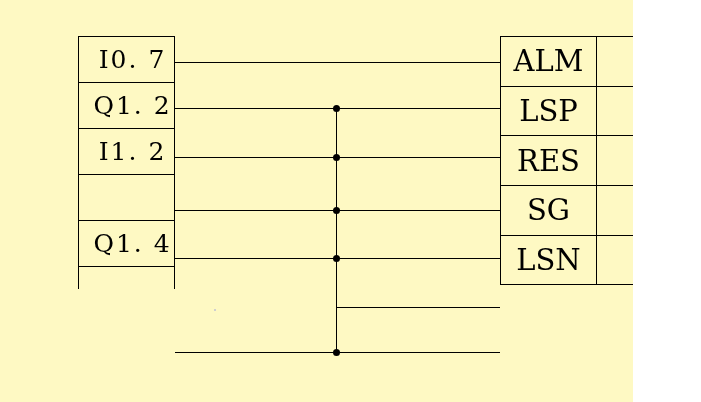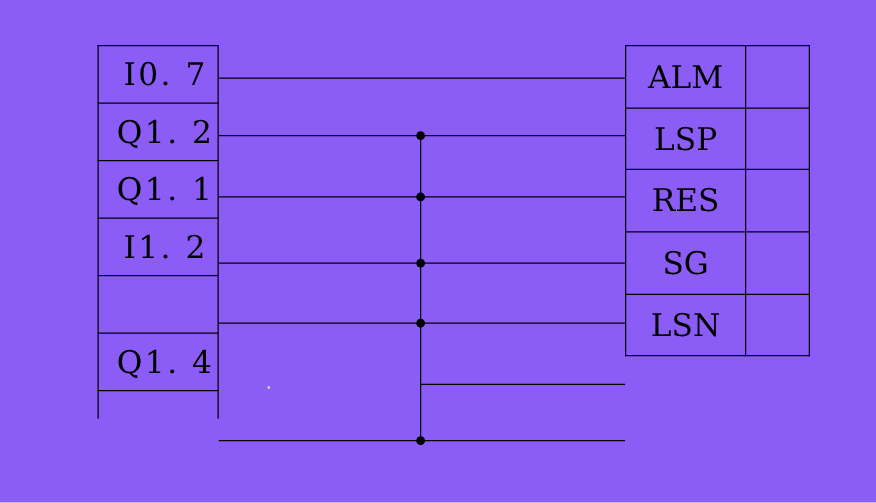--- a/index.html
+++ b/index.html
@@ -2,23 +2,23 @@
 <html><head>
 <meta charset="utf-8">
 <style>
   html, body {
     margin: 0;
     padding: 0;
     background: #ffffff;
   }
   #canvas {
     position: relative;
-    width: 701px;
+    width: 633px;
     height: 402px;
-    background: #8b5cf6;
+    background: #fef9c3;
     overflow: hidden;
     font-family: "DejaVu Serif", "Liberation Serif", serif;
   }
 
   
   .hwire {
     position: absolute;
     height: 0;
     border-top: 1.6px solid #000000;
   }
@@ -88,42 +88,39 @@
   #right-table {
     left: 500px;
     top: 36px;
     width: 145px;
   }
   #right-table td {
     height: 48.7px;
   }
   #right-table td.sig-cell {
     width: 95px;
-    font-size: 25px;
+    font-size: 29px;
   }
   #right-table td.pin-cell {
     width: 50px;
     font-size: 17px;
   }
 </style>
 </head>
 <body>
 
 <div id="canvas">
 
   <table id="left-table" class="term-table">
     <tbody>
       <tr>
         <td class="label-cell"><span>I0. 7</span></td>
       </tr>
       <tr>
         <td class="label-cell"><span>Q1. 2</span></td>
-      </tr>
-      <tr>
-        <td class="label-cell"><span>Q1. 1</span></td>
       </tr>
       <tr>
         <td class="label-cell"><span>I1. 2</span></td>
       </tr>
       <tr>
         <td class="blank-cell"></td>
       </tr>
       <tr>
         <td class="label-cell"><span>Q1. 4</span></td>
       </tr>

